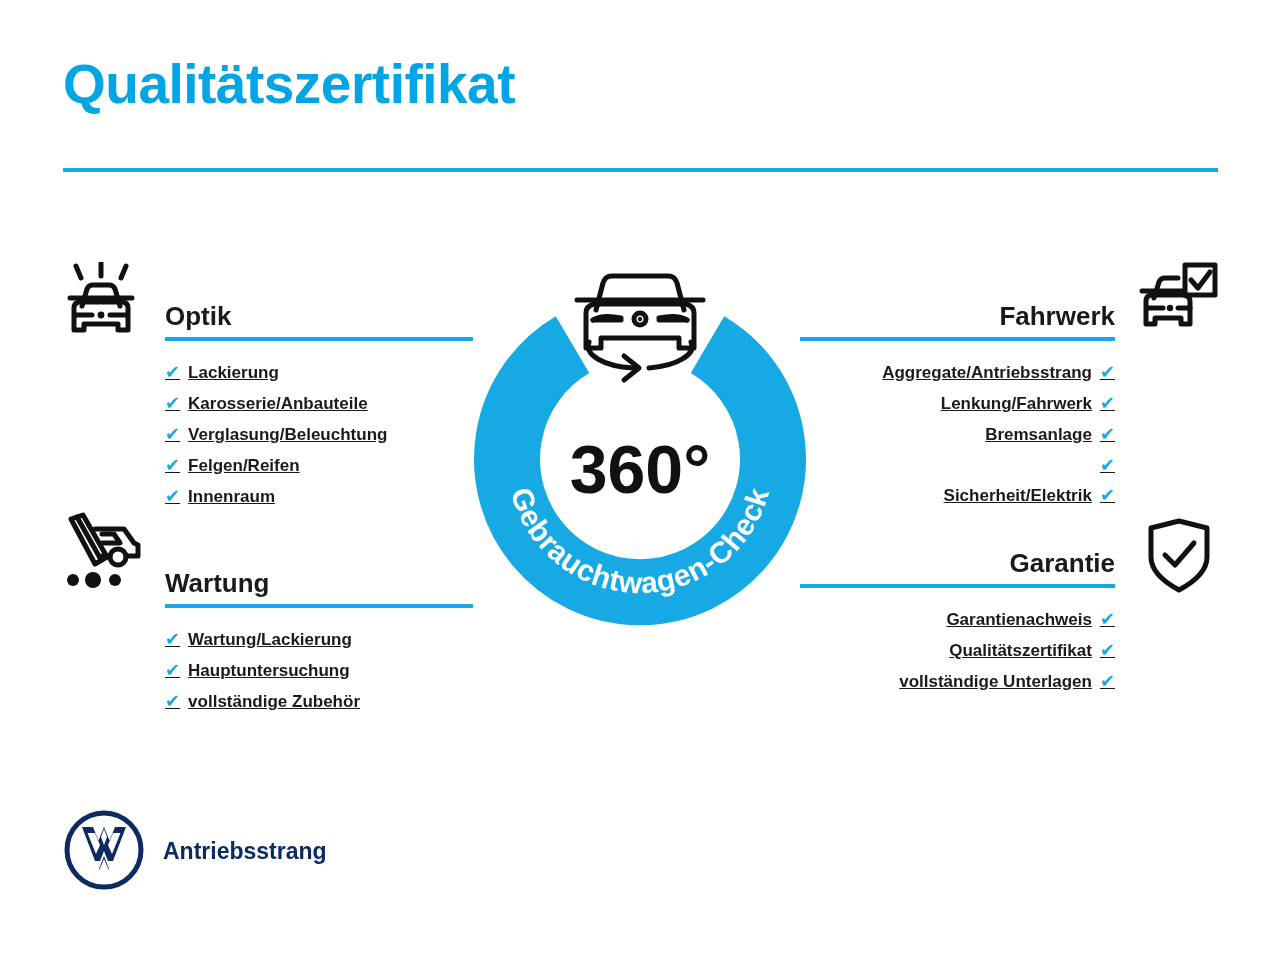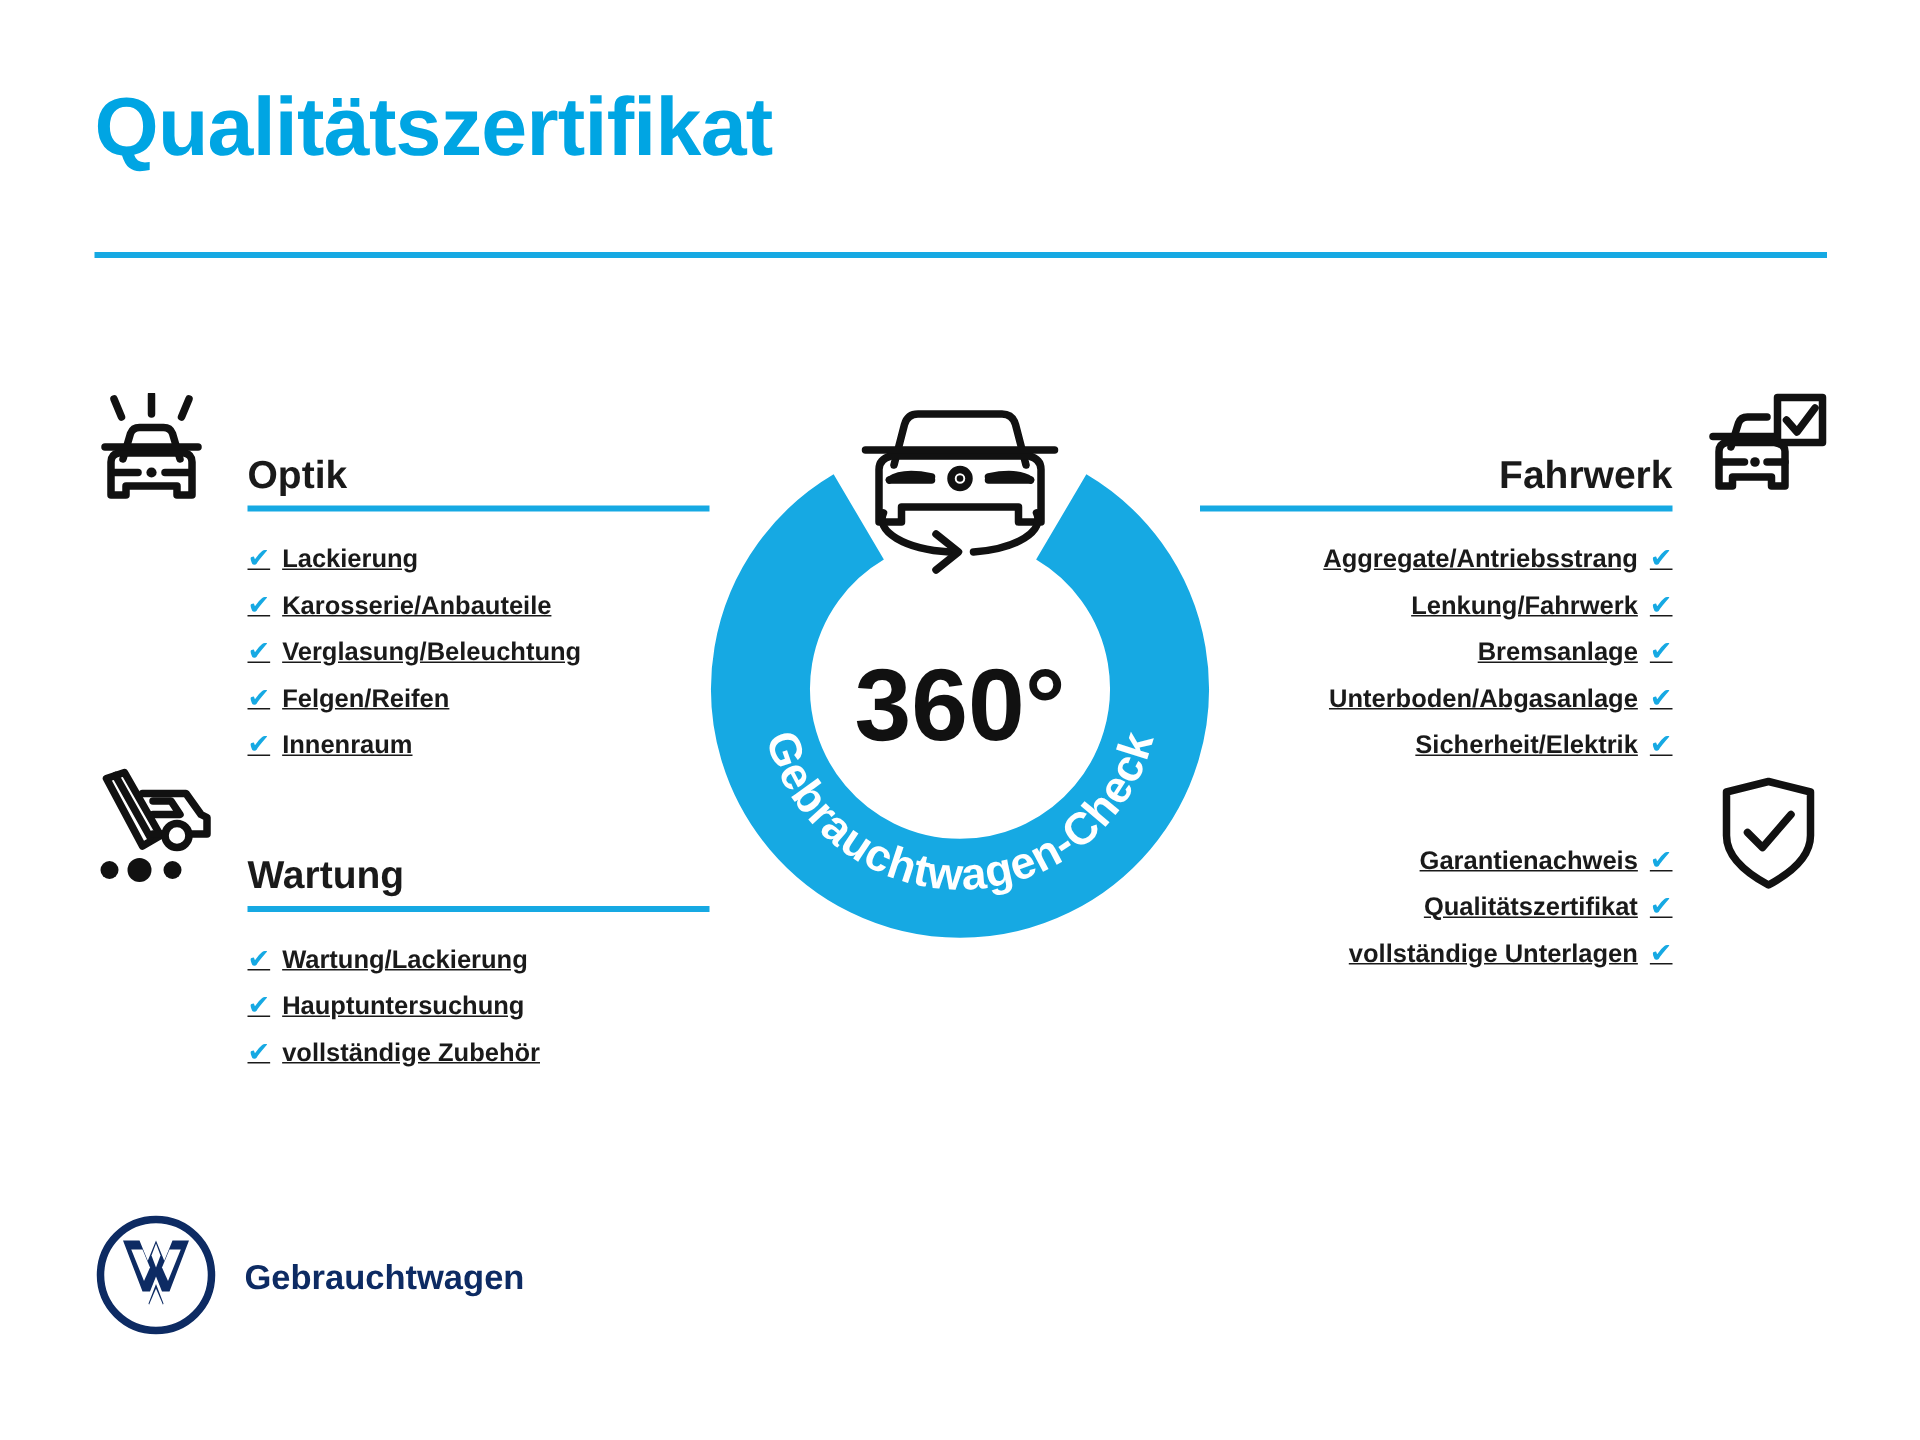--- a/index.html
+++ b/index.html
@@ -278,31 +278,34 @@
       </li>
       <li>
         <span>Lenkung/Fahrwerk</span>
         <span class="check">✔</span>
       </li>
       <li>
         <span>Bremsanlage</span>
         <span class="check">✔</span>
       </li>
       <li>
-        <span>Unterboden/Abgasanlage</span>
         <span class="check">✔</span>
       </li>
       <li>
         <span>Sicherheit/Elektrik</span>
         <span class="check">✔</span>
       </li>
     </ul>
   </div>
 
   <div class="section col-right" id="sec-garantie">
+    <div class="section-head">
+      <div class="section-title">Garantie</div>
+      <div class="section-rule"></div>
+    </div>
     <ul class="section-list">
       <li>
         <span>Garantienachweis</span>
         <span class="check">✔</span>
       </li>
       <li>
         <span>Qualitätszertifikat</span>
         <span class="check">✔</span>
       </li>
       <li>
@@ -365,17 +368,17 @@
         <path d="M41 18 L46.5 31.5 L52 18 L63 18 L50 52 L45 52 L41 42 L37 52 L32 52 L19 18 L30 18 L35.5 31.5 Z
                  M41 47 L46 60 L41 71 L36 60 Z" fill="#0D2B63"></path>
         <path d="M24.5 24 L33 45 L37 36 L32 24 Z" fill="#ffffff"></path>
         <path d="M57.5 24 L49 45 L45 36 L50 24 Z" fill="#ffffff"></path>
         <path d="M41 20 L44 28 L41 36 L38 28 Z" fill="#ffffff"></path>
         <path d="M41 50 L47 64 L41 75 L35 64 Z" fill="#ffffff"></path>
         <path d="M41 44 L48 62 L54 48 L48 44 Z" fill="#ffffff" opacity="0"></path>
       </svg>
     </div>
     <div class="footer-text">
-      <div>Gebrauchtwagen</div>
+      <div>Antriebsstrang</div>
     </div>
   </div>
 
 </div>
 
 </body></html>

